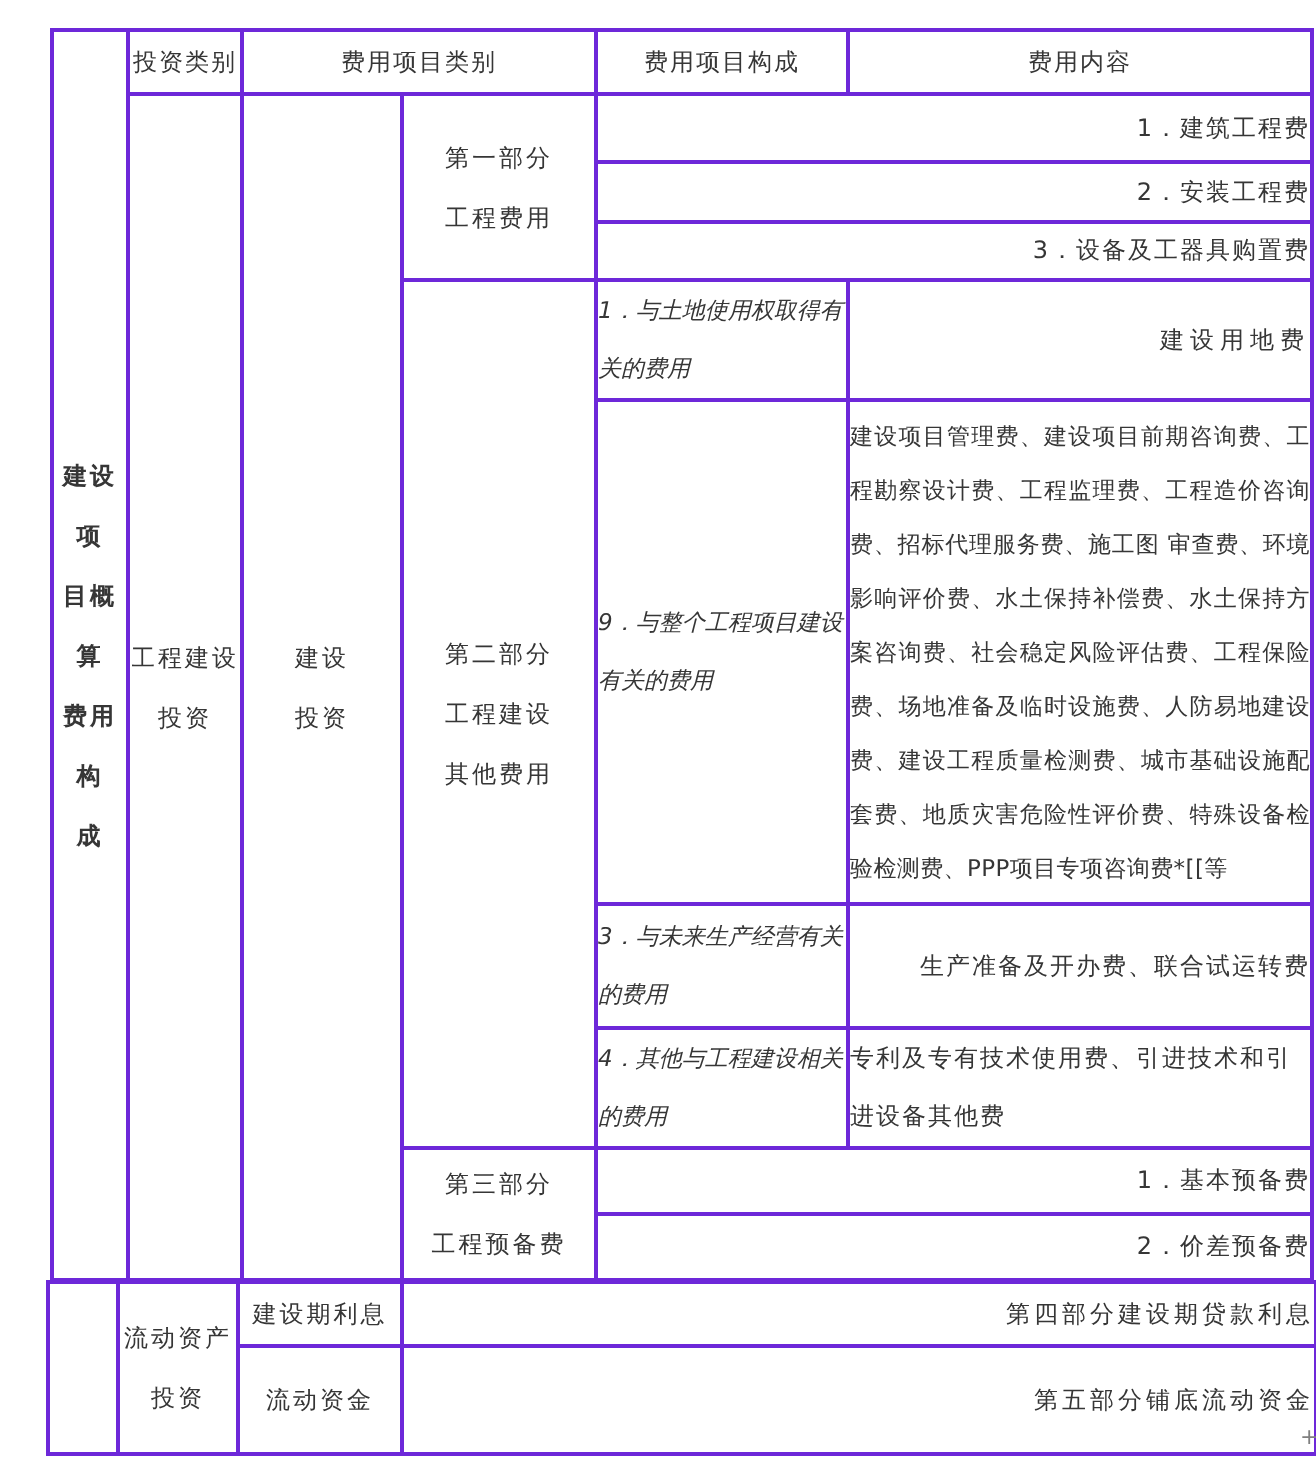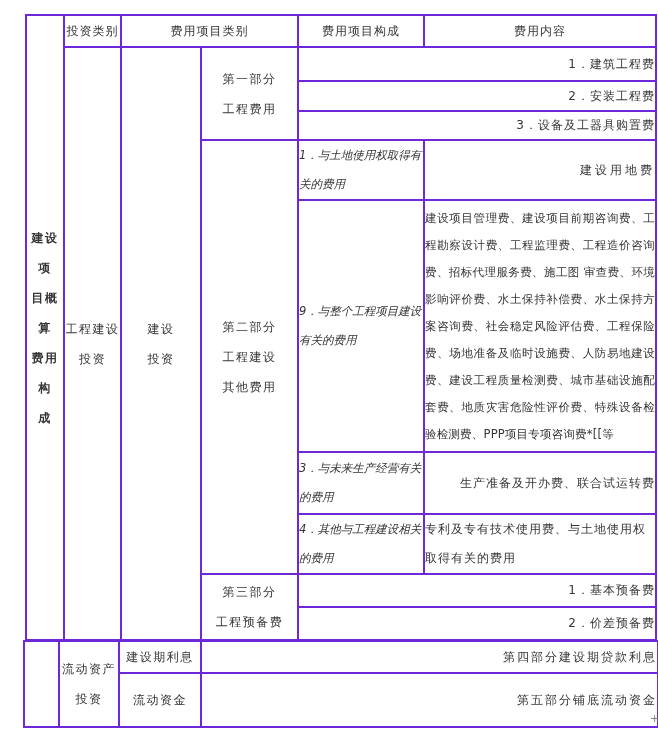--- a/index.html
+++ b/index.html
@@ -84,21 +84,21 @@
     <tr style="height:252px">
       <td class="comp">9．与整个工程项目建设有关的费用</td>
       <td class="long">建设项目管理费、建设项目前期咨询费、工程勘察设计费、工程监理费、工程造价咨询费、招标代理服务费、施工图 审查费、环境影响评价费、水土保持补偿费、水土保持方案咨询费、社会稳定风险评估费、工程保险费、场地准备及临时设施费、人防易地建设费、建设工程质量检测费、城市基础设施配套费、地质灾害危险性评价费、特殊设备检验检测费、PPP项目专项咨询费*[[等</td>
     </tr>
     <tr style="height:62px">
       <td class="comp">3．与未来生产经营有关的费用</td>
       <td class="lft">生产准备及开办费、联合试运转费</td>
     </tr>
     <tr style="height:58px">
       <td class="comp">4．其他与工程建设相关的费用</td>
-      <td class="wrap2">专利及专有技术使用费、与土地使用权取得有关的费用</td>
+      <td class="wrap2">专利及专有技术使用费、引进技术和引进设备其他费</td>
     </tr>
 
     <tr style="height:33px">
       <td rowspan="2" class="c">第三部分
 工程预备费</td>
       <td colspan="2" class="lft">1．基本预备费</td>
     </tr>
     <tr style="height:33px">
       <td colspan="2" class="lft">2．价差预备费</td>
     </tr>

